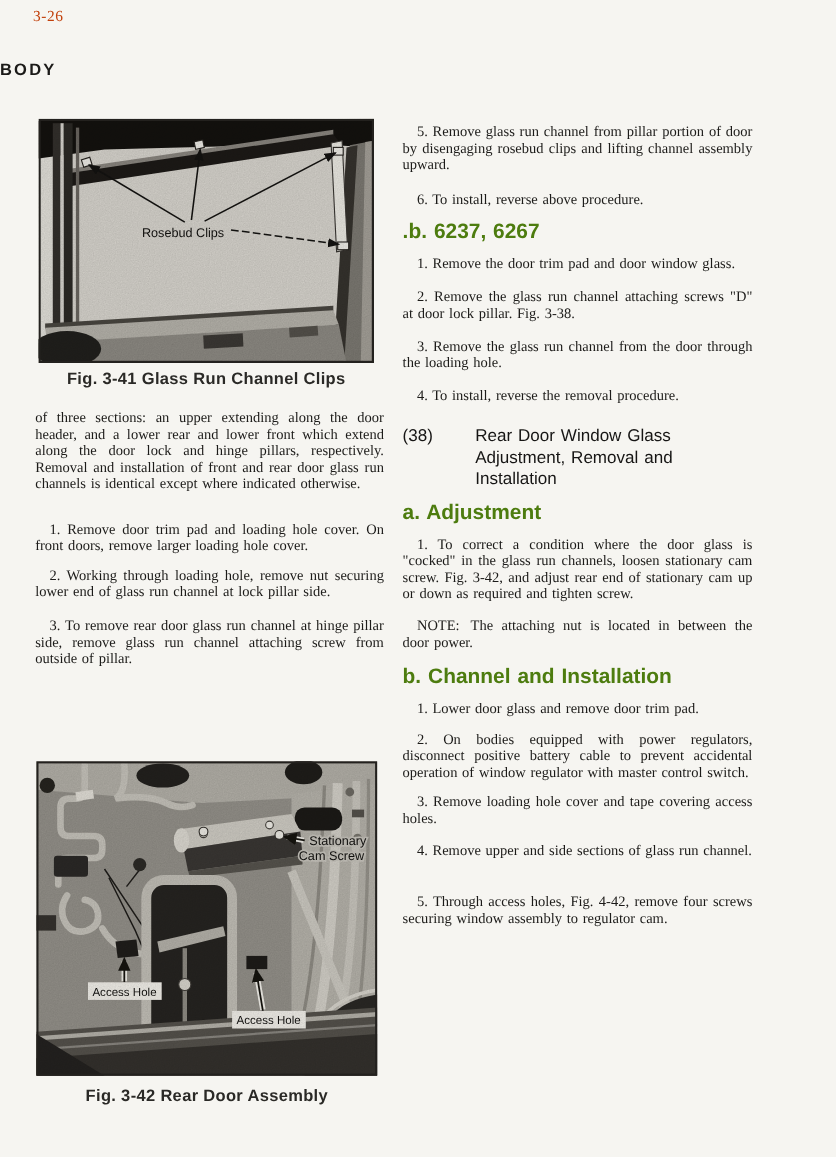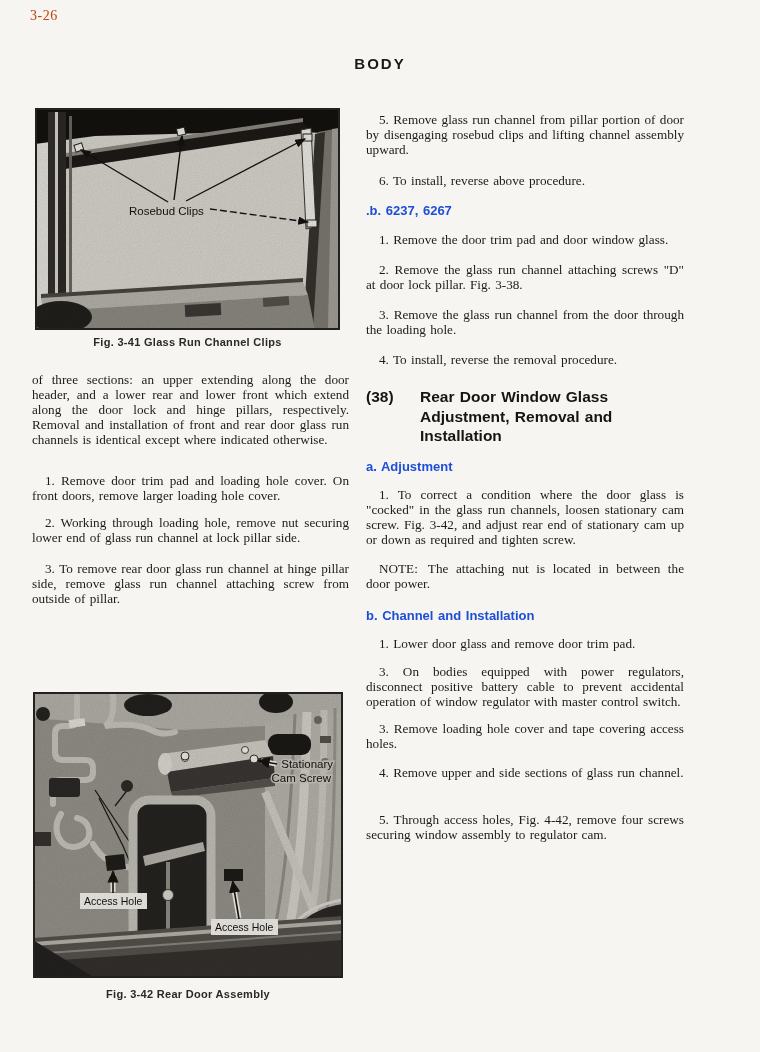--- a/index.html
+++ b/index.html
@@ -7,47 +7,47 @@
     width:760px;height:1052px;position:relative;overflow:hidden;
     background:#f6f5f1;
     font-family:"Liberation Serif", serif;
     color:#1c1b19;
   }
   .page-number{
     position:absolute;left:30px;top:8px;
     font-size:14px;letter-spacing:.5px;color:#c2410c;
   }
   .page-title{
-    position:absolute;left:0;right:0;top:55px;text-align:center;
+    position:absolute;left:0;right:0;top:55px;text-align:left;
     font-family:"Liberation Sans", sans-serif;font-weight:700;
     font-size:15px;letter-spacing:2px;color:#1b1a18;
   }
   .fig{position:absolute;}
   .fig svg{display:block;}
   .fig41{left:35px;top:108px;width:305px;height:166px;}
   .fig42{left:33px;top:692px;width:310px;height:286px;}
   .fig-caption{
     position:absolute;text-align:center;
     font-family:"Liberation Sans", sans-serif;font-weight:700;
-    font-size:11px;color:#2a2926;letter-spacing:.3px;
+    font-size:15px;color:#2a2926;letter-spacing:.3px;
   }
   .cap41{left:35px;top:336px;width:305px;}
   .cap42{left:33px;top:988px;width:310px;}
   .col{position:absolute;font-size:13.2px;line-height:15px;}
   .left-col{left:32px;top:360px;width:317px;}
   .right-col{left:366px;top:106px;width:318px;}
   .blk{margin:12px 0 15px 0;text-align:justify;word-spacing:1px;}
   .indent{text-indent:13px;}
   .subhead{
     font-family:"Liberation Sans", sans-serif;font-weight:700;
-    font-size:13px;line-height:17px;color:#1d4ed8;text-align:left;
+    font-size:19px;line-height:17px;color:#4d7c0f;text-align:left;
   }
   .section-head{
-    display:flex;gap:16px;
-    font-family:"Liberation Sans", sans-serif;font-weight:700;
+    display:flex;gap:28px;
+    font-family:"Liberation Sans", sans-serif;font-weight:400;
     font-size:15.5px;line-height:19.5px;color:#161514;text-align:left;
   }
   .section-head .sec-num{flex:0 0 38px;}
   .section-head .sec-title{width:242px;}
   .mt6{margin-top:6px;}
   .mb10{margin-bottom:10px;} .mb12{margin-bottom:12px;} .mb13{margin-bottom:13px;}
   .mb14{margin-bottom:14px;} .mb16{margin-bottom:16px;} .mb20{margin-bottom:20px;}
   .mb21{margin-bottom:21px;} .mb26{margin-bottom:26px;} .mb32{margin-bottom:32px;}
   .note-label{margin-right:10px;}
 </style>
@@ -242,19 +242,19 @@
 
     <h4 class="blk subhead mb12">a. Adjustment</h4>
 
     <p class="blk indent mb14">1. To correct a condition where the door glass is "cocked" in the glass run channels, loosen stationary cam screw. Fig. 3-42, and adjust rear end of stationary cam up or down as required and tighten screw.</p>
 
     <p class="blk indent mb16"><span class="note-label">NOTE:</span><span>The attaching nut is located in between the door power.</span></p>
 
     <h4 class="blk subhead mb12">b. Channel and Installation</h4>
 
     <p class="blk indent mb13">1. Lower door glass and remove door trim pad.</p>
-    <p class="blk indent mb12">3. On bodies equipped with power regulators, disconnect positive battery cable to prevent accidental operation of window regulator with master control switch.</p>
+    <p class="blk indent mb12">2. On bodies equipped with power regulators, disconnect positive battery cable to prevent accidental operation of window regulator with master control switch.</p>
     <p class="blk indent mb14">3. Remove loading hole cover and tape covering access holes.</p>
     <p class="blk indent mb32">4. Remove upper and side sections of glass run channel.</p>
     <p class="blk indent">5. Through access holes, Fig. 4-42, remove four screws securing window assembly to regulator cam.</p>
   </div>
 
 </div>
 
 </body></html>

